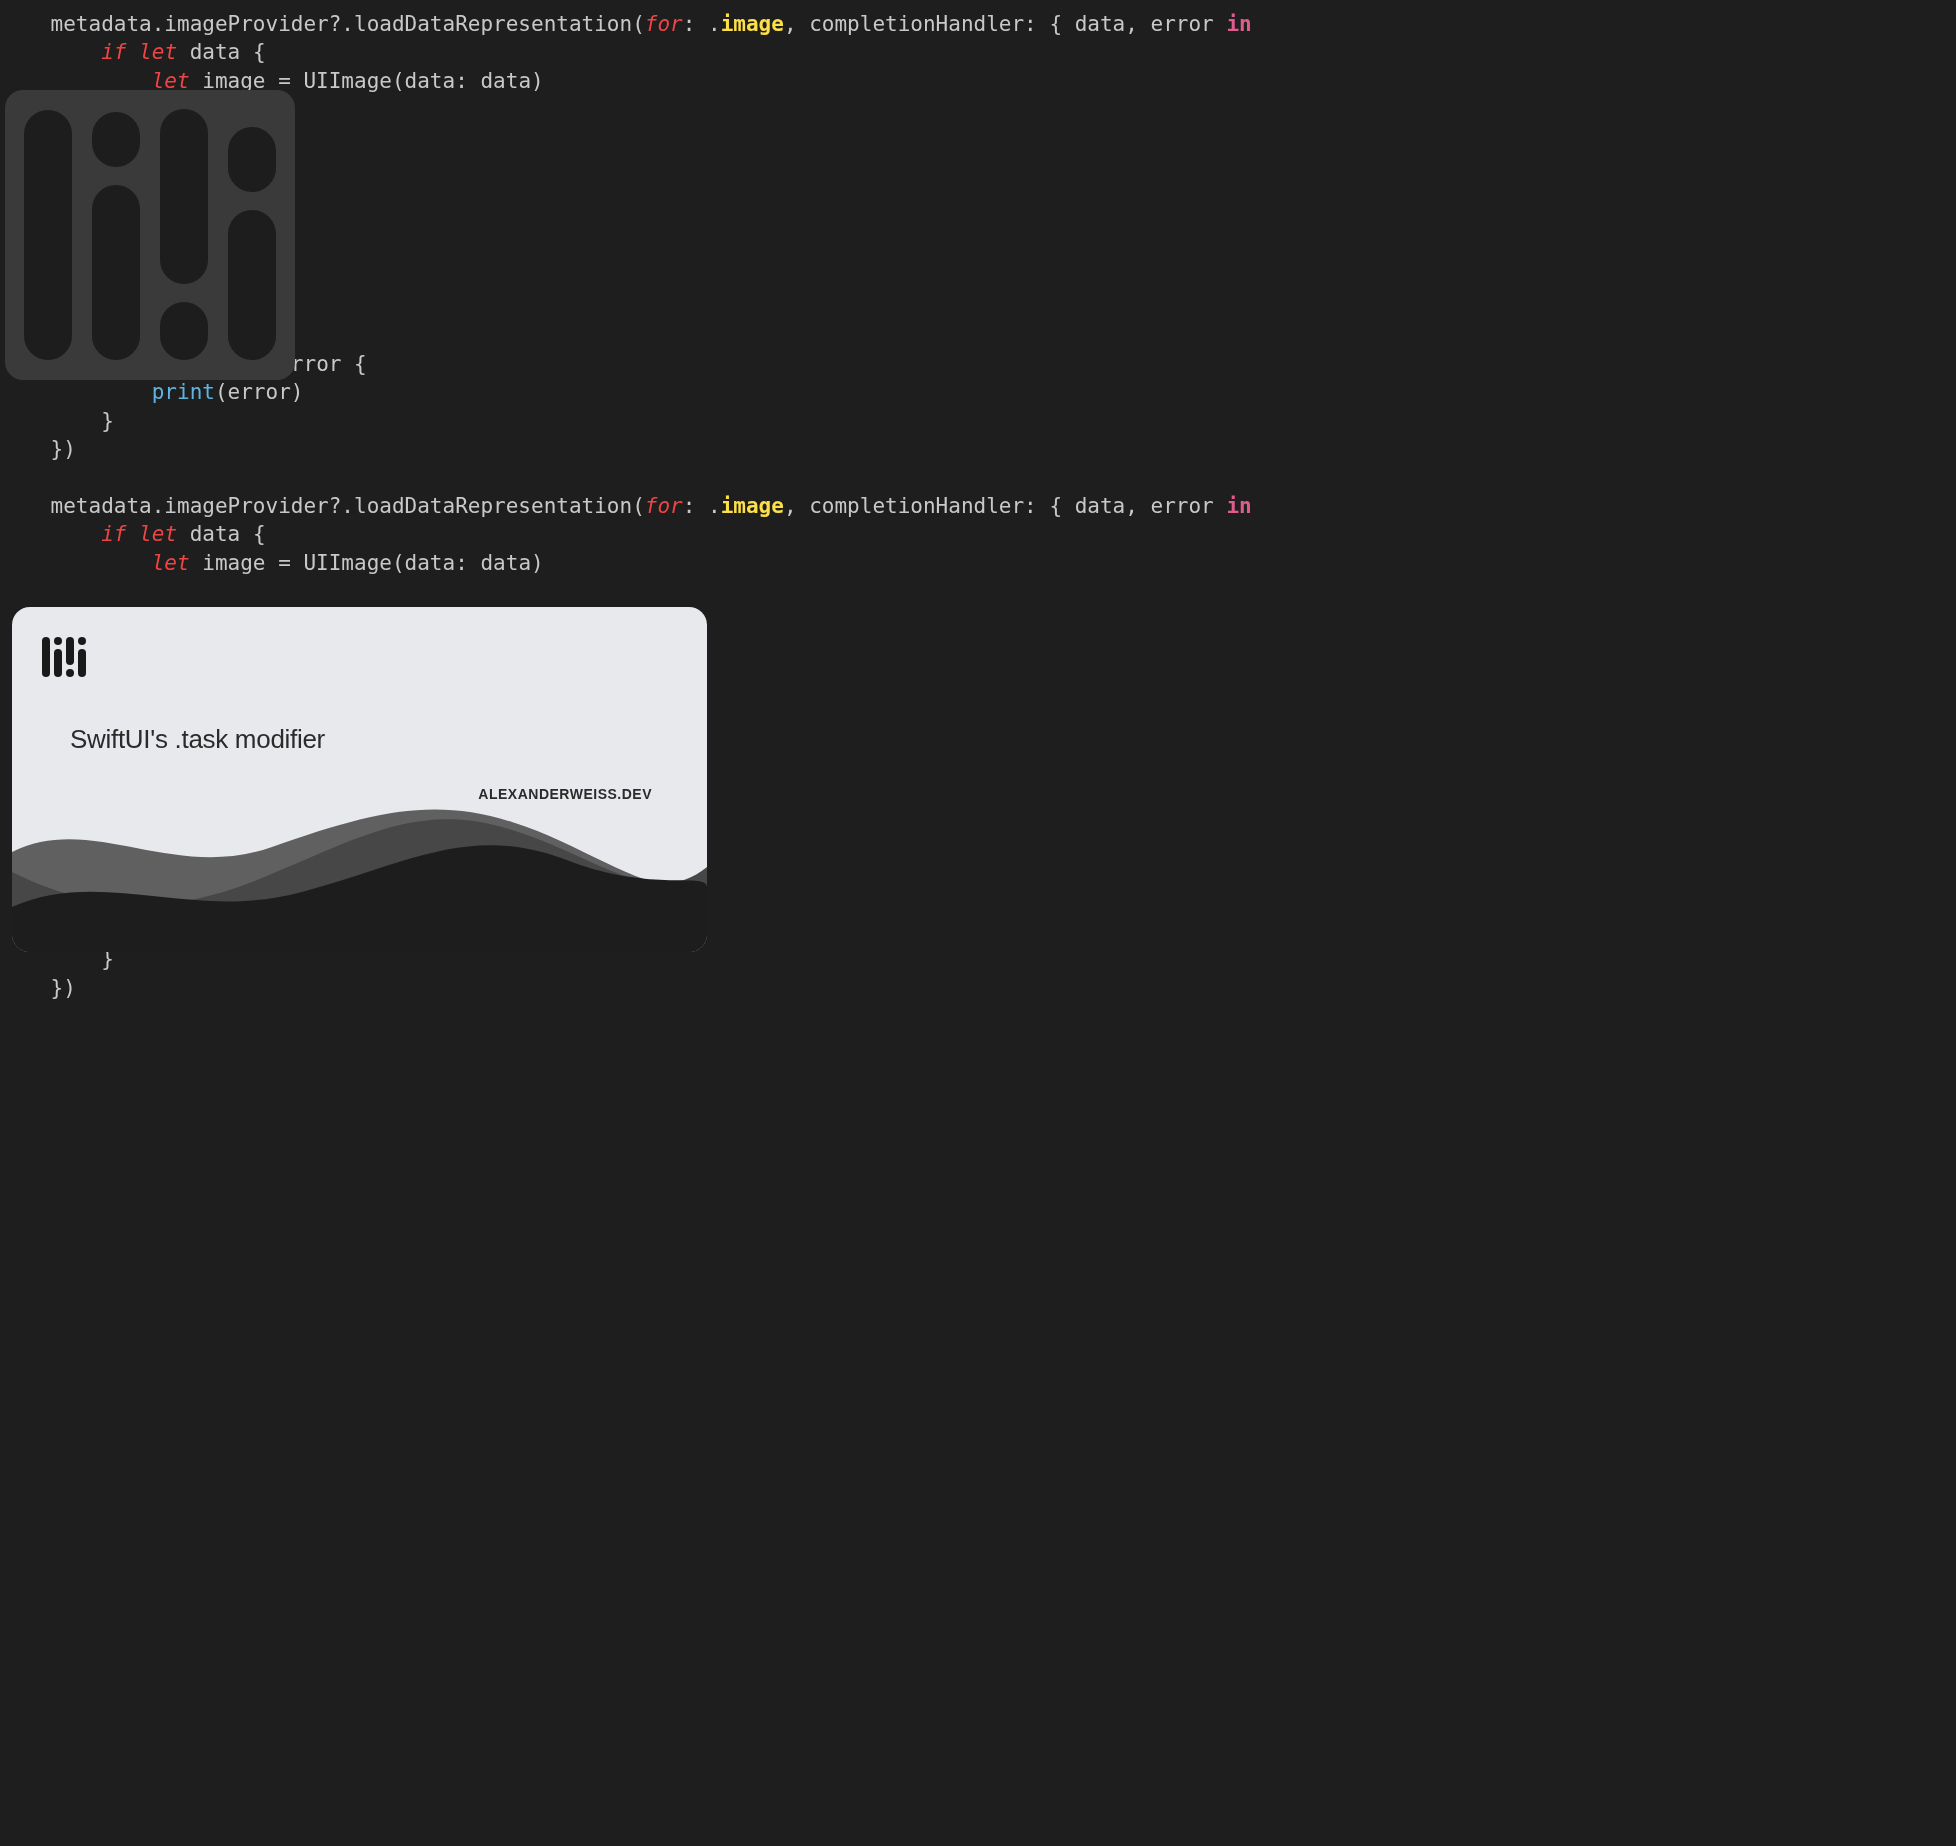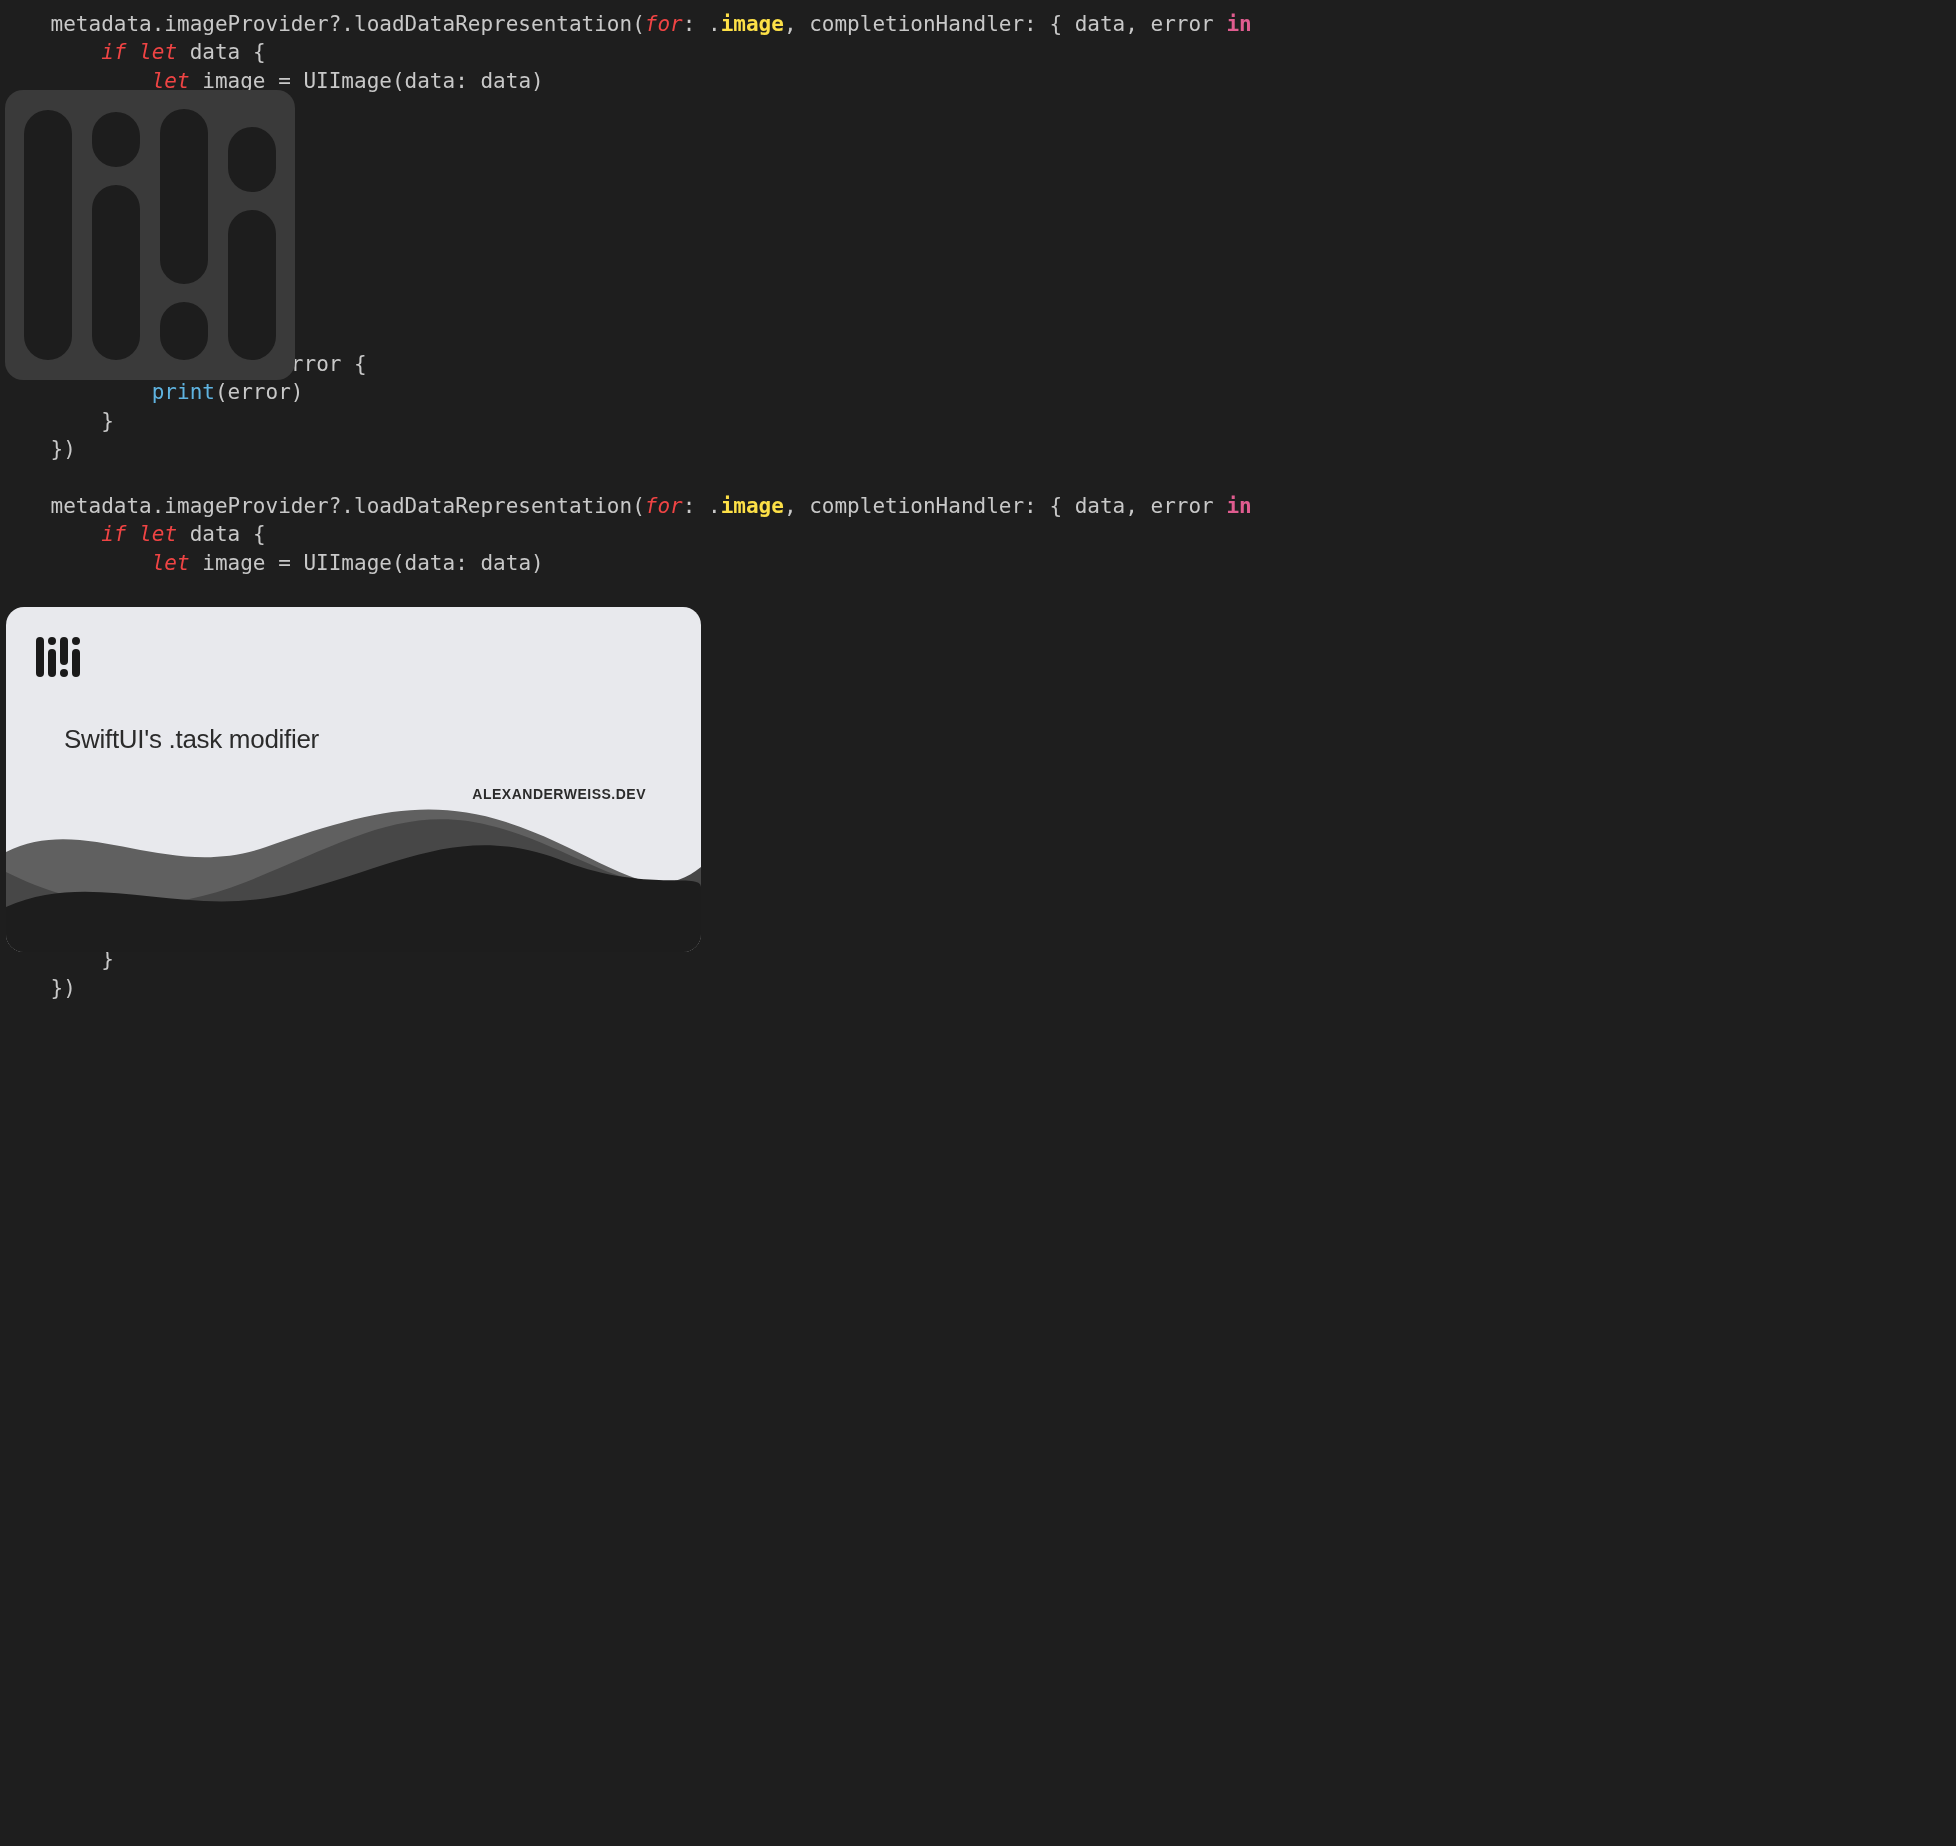--- a/index.html
+++ b/index.html
@@ -45,21 +45,21 @@
   .pill { background: #1d1d1d; border-radius: 40px; }
   .p-tall { width: 48px; height: 250px; }
   .p-short { width: 48px; height: 55px; }
   .p-med { width: 48px; height: 175px; }
   .p-sm { width: 48px; height: 65px; }
   .p-rest { width: 48px; height: 150px; }
 
   .card-overlay {
     position: absolute;
     top: 607px;
-    left: 6px;
+    left: 12px;
     width: 695px;
     height: 345px;
     background: #e8e9ed;
     border-radius: 18px;
     overflow: hidden;
   }
   .card-logo {
     position: absolute;
     top: 30px;
     left: 30px;

